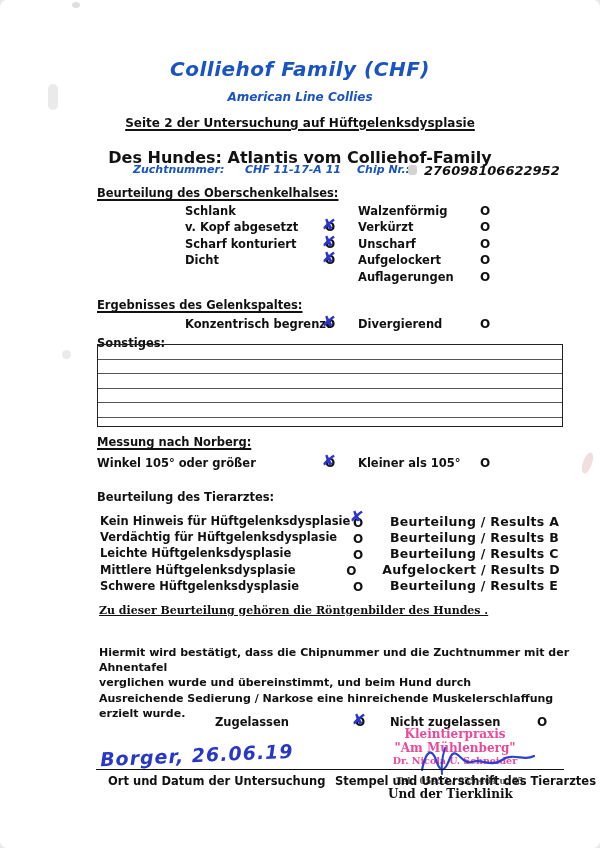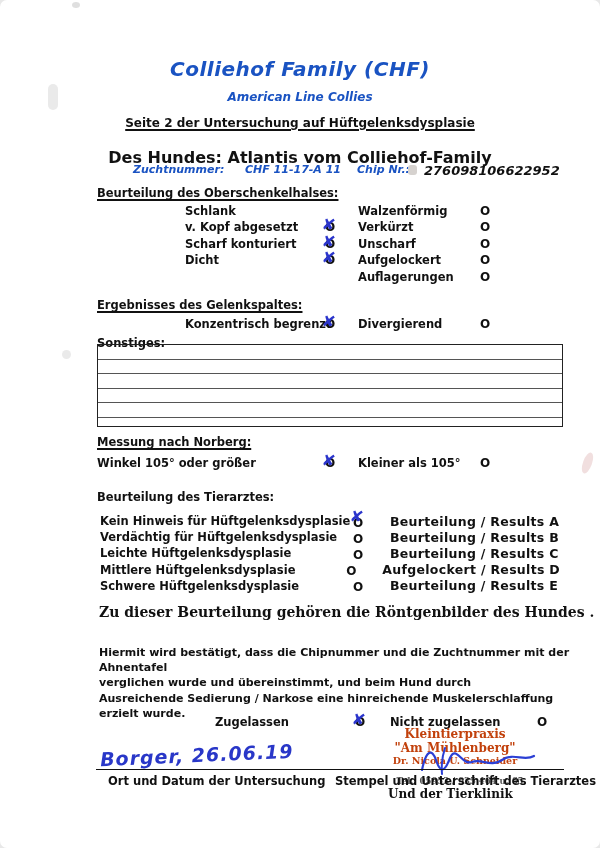--- a/index.html
+++ b/index.html
@@ -41,28 +41,28 @@
   .sbox{border:1.5px solid #222;}
   .sline{height:13.5px;border-bottom:1px solid #555;}
   .sline:last-child{border-bottom:none;height:8px;}
 
   
   .trow{display:flex;align-items:center;height:16.2px;white-space:nowrap;}
   .tl{width:253px;font-size:11.5px;font-weight:bold;}
   .tm{width:37px;}
   .tr{font-size:12.5px;font-weight:bold;letter-spacing:.3px;}
 
-  .serifnote{font-family:"DejaVu Serif","Liberation Serif",serif;font-size:14px;font-weight:bold;}
+  .serifnote{font-family:"DejaVu Serif","Liberation Serif",serif;font-size:11px;font-weight:bold;text-decoration:underline;}
   .para{font-size:11px;font-weight:bold;line-height:15.2px;width:480px;}
 
   
   .sigline{border-top:1.5px solid #111;width:468px;}
   .flabel{font-size:11.5px;font-weight:bold;white-space:nowrap;}
   .serifb{font-family:"DejaVu Serif","Liberation Serif",serif;font-weight:bold;}
-  .stamp{color:#c2410c;text-align:center;white-space:nowrap;}
+  .stamp{color:#ec4899;text-align:center;white-space:nowrap;}
   .hand{font-size:19px;color:#2937c8;font-style:italic;font-weight:bold;
         transform:rotate(-2.5deg);letter-spacing:1px;white-space:nowrap;}
 
   
   .art{position:absolute;border-radius:50%;pointer-events:none;}
 </style>
 </head>
 <body>
 
 <div class="page">

